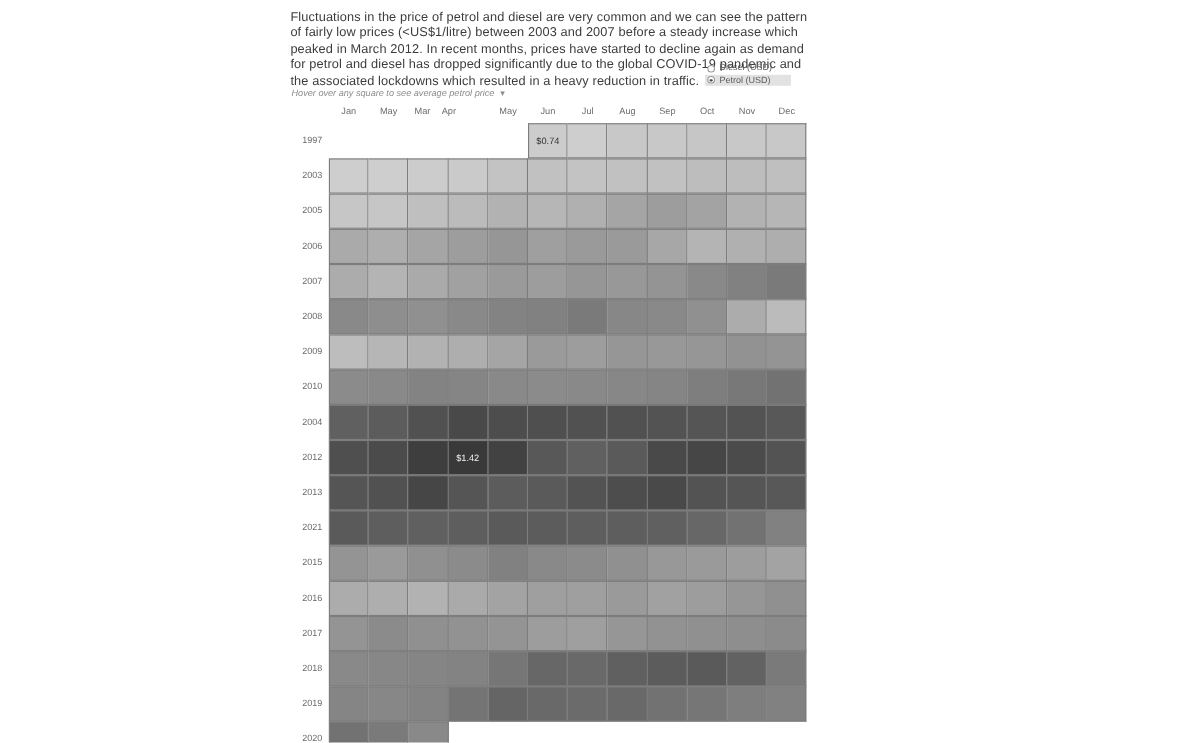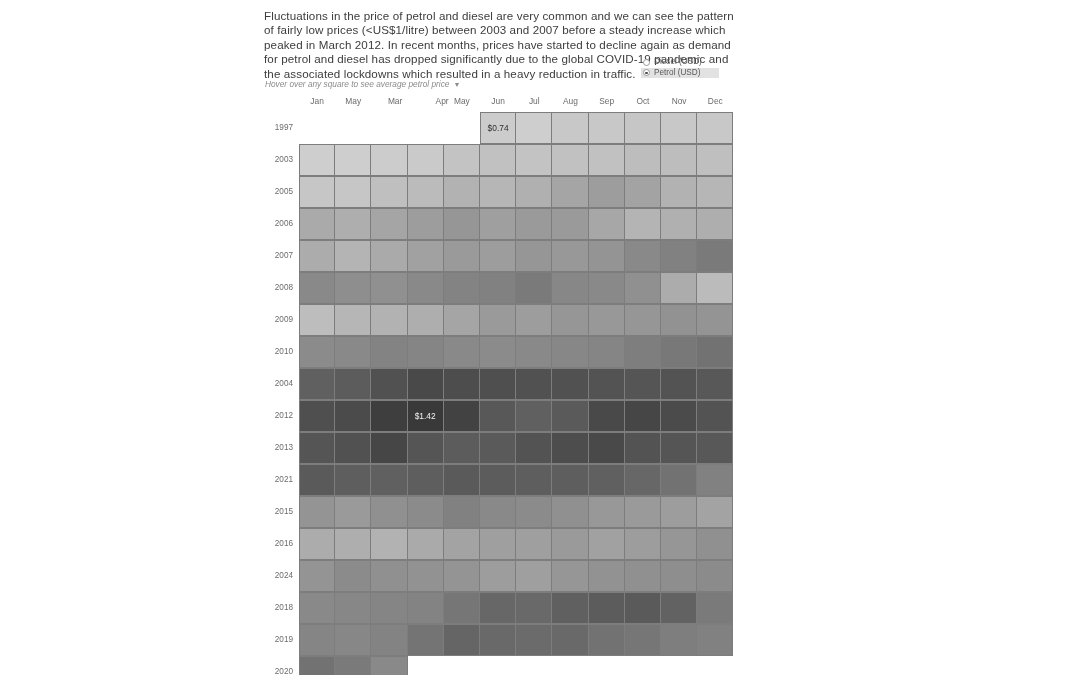--- a/index.html
+++ b/index.html
@@ -174,22 +174,22 @@
     </div>
 
   <div class="hover-hint">
     <span>Hover over any square to see average petrol price</span><span class="caret">▼</span>
   </div>
 
   <div id="heatmap">
     <div class="hm-header">
         <div class="hm-month" style="left: 34px;">Jan</div>
         <div class="hm-month" style="left: 70.2px;">May</div>
-        <div class="hm-month" style="left: 112px;">Mar</div>
-        <div class="hm-month" style="left: 159px;">Apr</div>
+        <div class="hm-month" style="left: 101px;">Mar</div>
+        <div class="hm-month" style="left: 125px;">Apr</div>
         <div class="hm-month" style="left: 178.8px;">May</div>
         <div class="hm-month" style="left: 215px;">Jun</div>
         <div class="hm-month" style="left: 251.2px;">Jul</div>
         <div class="hm-month" style="left: 287.4px;">Aug</div>
         <div class="hm-month" style="left: 323.6px;">Sep</div>
         <div class="hm-month" style="left: 359.8px;">Oct</div>
         <div class="hm-month" style="left: 396px;">Nov</div>
         <div class="hm-month" style="left: 432.2px;">Dec</div>
       </div>
     <div class="hm-body">
@@ -396,21 +396,21 @@
           <div class="hm-cell" title="$0.93" style="left: 178.8px; background: rgb(163, 163, 163); border-top: 1px solid rgb(125, 125, 125);"></div>
           <div class="hm-cell" title="$0.95" style="left: 215px; background: rgb(159, 159, 159); border-top: 1px solid rgb(125, 125, 125);"></div>
           <div class="hm-cell" title="$0.95" style="left: 251.2px; background: rgb(159, 159, 159); border-top: 1px solid rgb(125, 125, 125);"></div>
           <div class="hm-cell" title="$0.97" style="left: 287.4px; background: rgb(154, 154, 154); border-top: 1px solid rgb(125, 125, 125);"></div>
           <div class="hm-cell" title="$0.94" style="left: 323.6px; background: rgb(161, 161, 161); border-top: 1px solid rgb(125, 125, 125);"></div>
           <div class="hm-cell" title="$0.96" style="left: 359.8px; background: rgb(157, 157, 157); border-top: 1px solid rgb(125, 125, 125);"></div>
           <div class="hm-cell" title="$0.99" style="left: 396px; background: rgb(150, 150, 150); border-top: 1px solid rgb(125, 125, 125);"></div>
           <div class="hm-cell" title="$1.02" style="left: 432.2px; background: rgb(144, 144, 144); border-top: 1px solid rgb(125, 125, 125);"></div>
         </div>
         <div class="hm-row">
-          <div class="hm-year">2024</div>
+          <div class="hm-year">2017</div>
           <div class="hm-cell first" title="$1.00" style="left: 34px; background: rgb(148, 148, 148); border-top: 1px solid rgb(125, 125, 125);"></div>
           <div class="hm-cell" title="$1.04" style="left: 70.2px; background: rgb(139, 139, 139); border-top: 1px solid rgb(125, 125, 125);"></div>
           <div class="hm-cell" title="$1.02" style="left: 106.4px; background: rgb(144, 144, 144); border-top: 1px solid rgb(125, 125, 125);"></div>
           <div class="hm-cell" title="$1.01" style="left: 142.6px; background: rgb(146, 146, 146); border-top: 1px solid rgb(125, 125, 125);"></div>
           <div class="hm-cell" title="$1.00" style="left: 178.8px; background: rgb(148, 148, 148); border-top: 1px solid rgb(125, 125, 125);"></div>
           <div class="hm-cell" title="$0.96" style="left: 215px; background: rgb(157, 157, 157); border-top: 1px solid rgb(125, 125, 125);"></div>
           <div class="hm-cell" title="$0.95" style="left: 251.2px; background: rgb(159, 159, 159); border-top: 1px solid rgb(125, 125, 125);"></div>
           <div class="hm-cell" title="$0.99" style="left: 287.4px; background: rgb(150, 150, 150); border-top: 1px solid rgb(125, 125, 125);"></div>
           <div class="hm-cell" title="$1.01" style="left: 323.6px; background: rgb(146, 146, 146); border-top: 1px solid rgb(125, 125, 125);"></div>
           <div class="hm-cell" title="$1.02" style="left: 359.8px; background: rgb(144, 144, 144); border-top: 1px solid rgb(125, 125, 125);"></div>

